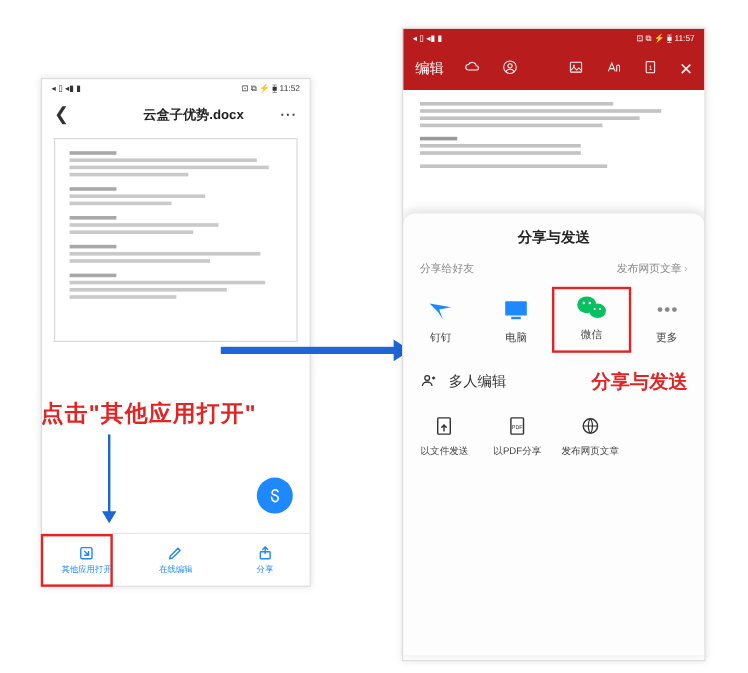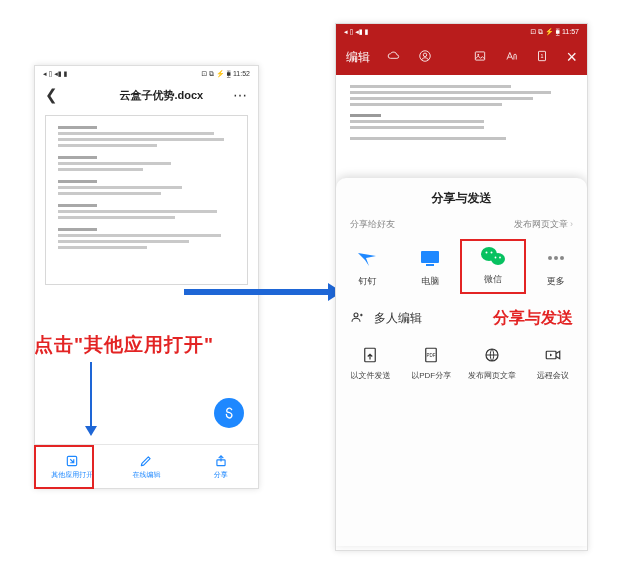--- a/index.html
+++ b/index.html
@@ -478,25 +478,15 @@
       </div>
       <div class="act-item">
         <span class="ai">
             <svg width="18" height="18" viewBox="0 0 24 24">
               <circle cx="12" cy="12" r="8" stroke="#333" stroke-width="1.6" fill="none"></circle>
               <path d="M4 12h16M12 4c3 3 3 13 0 16M12 4c-3 3-3 13 0 16" stroke="#333" stroke-width="1.3" fill="none"></path>
             </svg>
           </span>
         <span>发布网页文章</span>
       </div>
-      <div class="act-item">
-        <span class="ai">
-            <svg width="18" height="18" viewBox="0 0 24 24">
-              <rect x="3" y="7" width="13" height="10" rx="1" stroke="#333" stroke-width="1.6" fill="none"></rect>
-              <path d="M16 10l5-3v10l-5-3" stroke="#333" stroke-width="1.6" fill="none"></path>
-              <path d="M8 10l3 2-3 2v-4z" fill="#333"></path>
-            </svg>
-          </span>
-        <span>远程会议</span>
-      </div>
     </div>
   </div>
 </div>
 
 </body></html>

